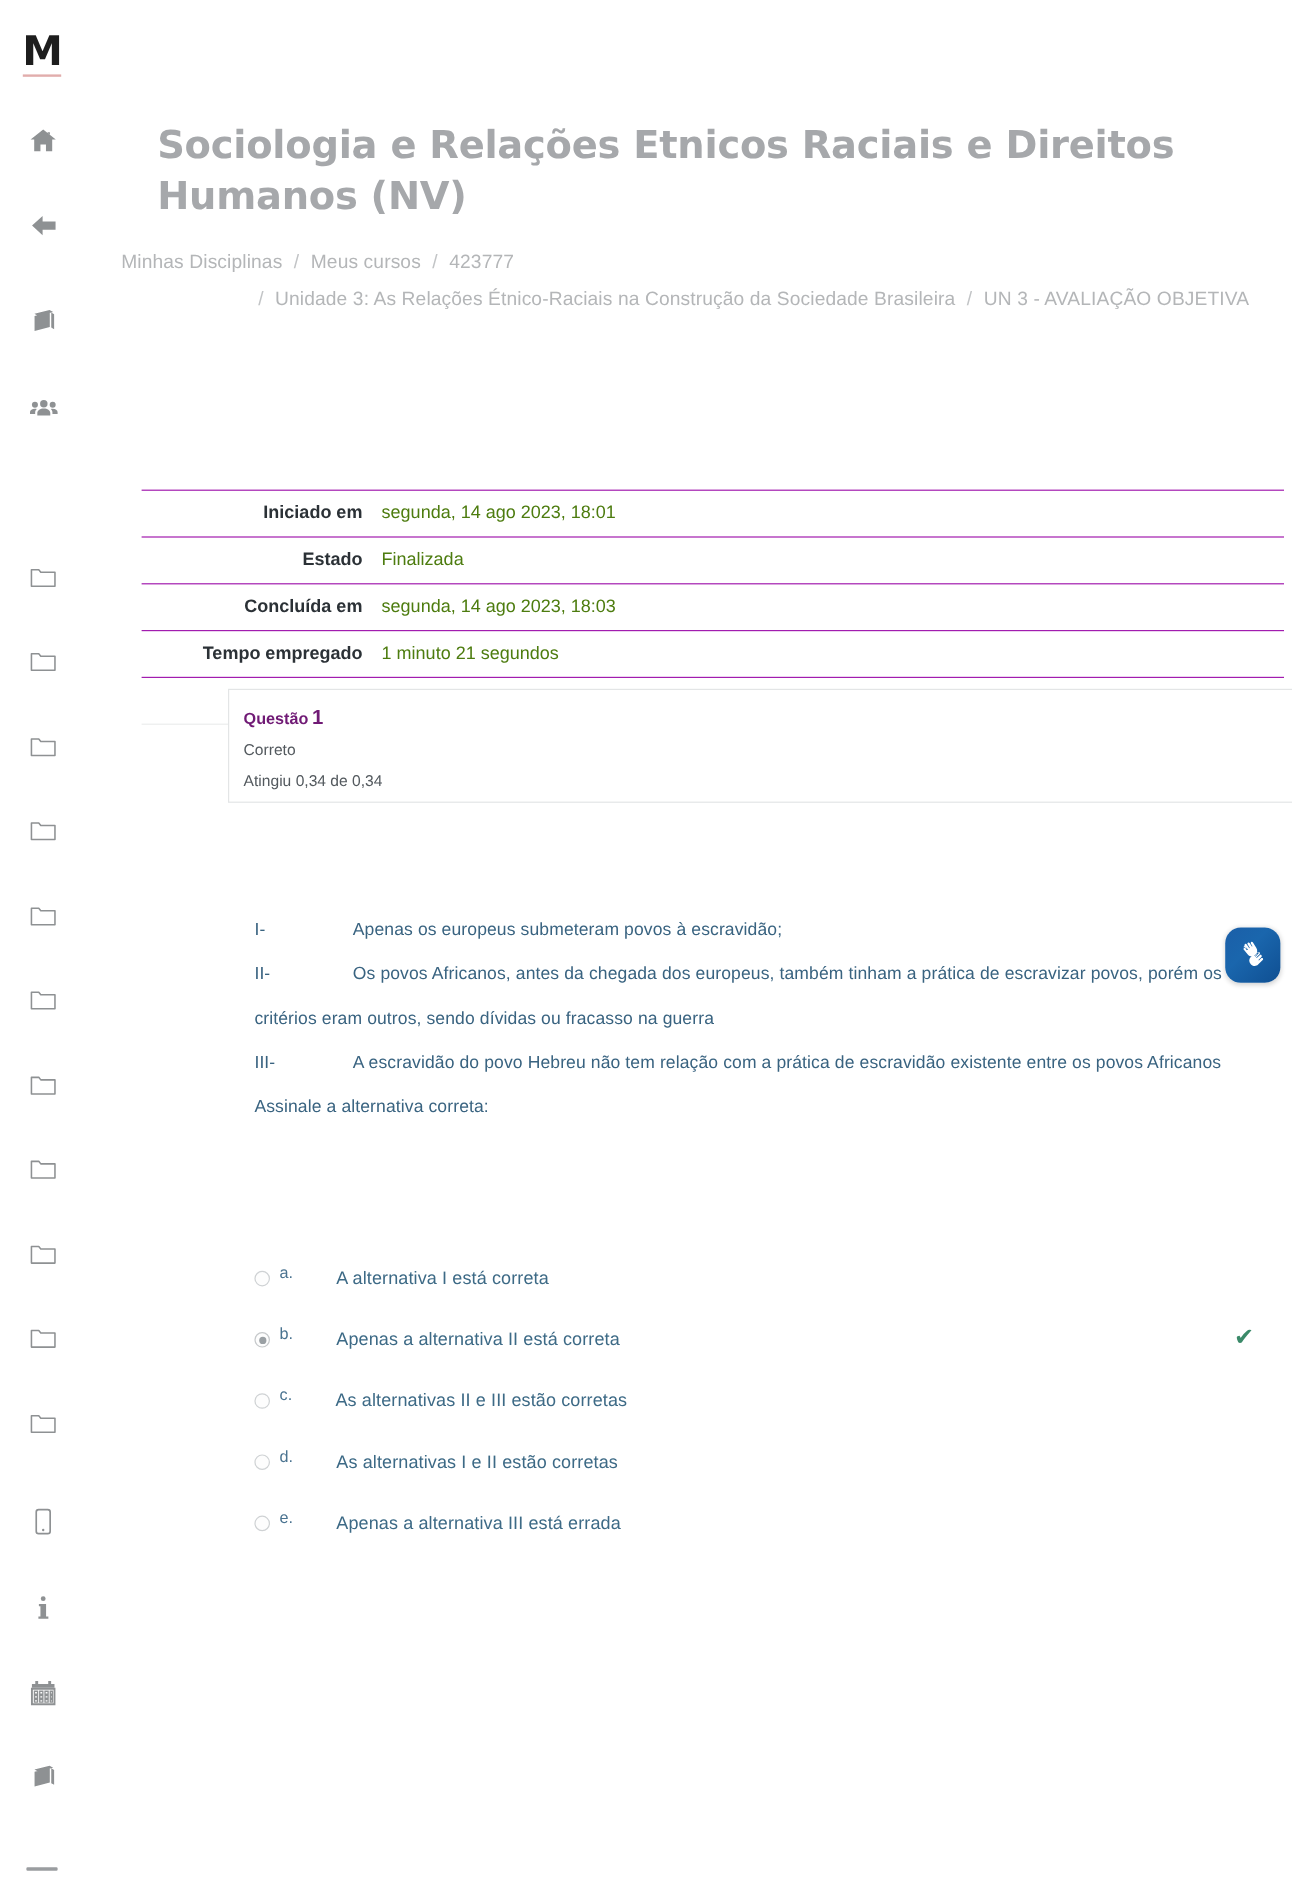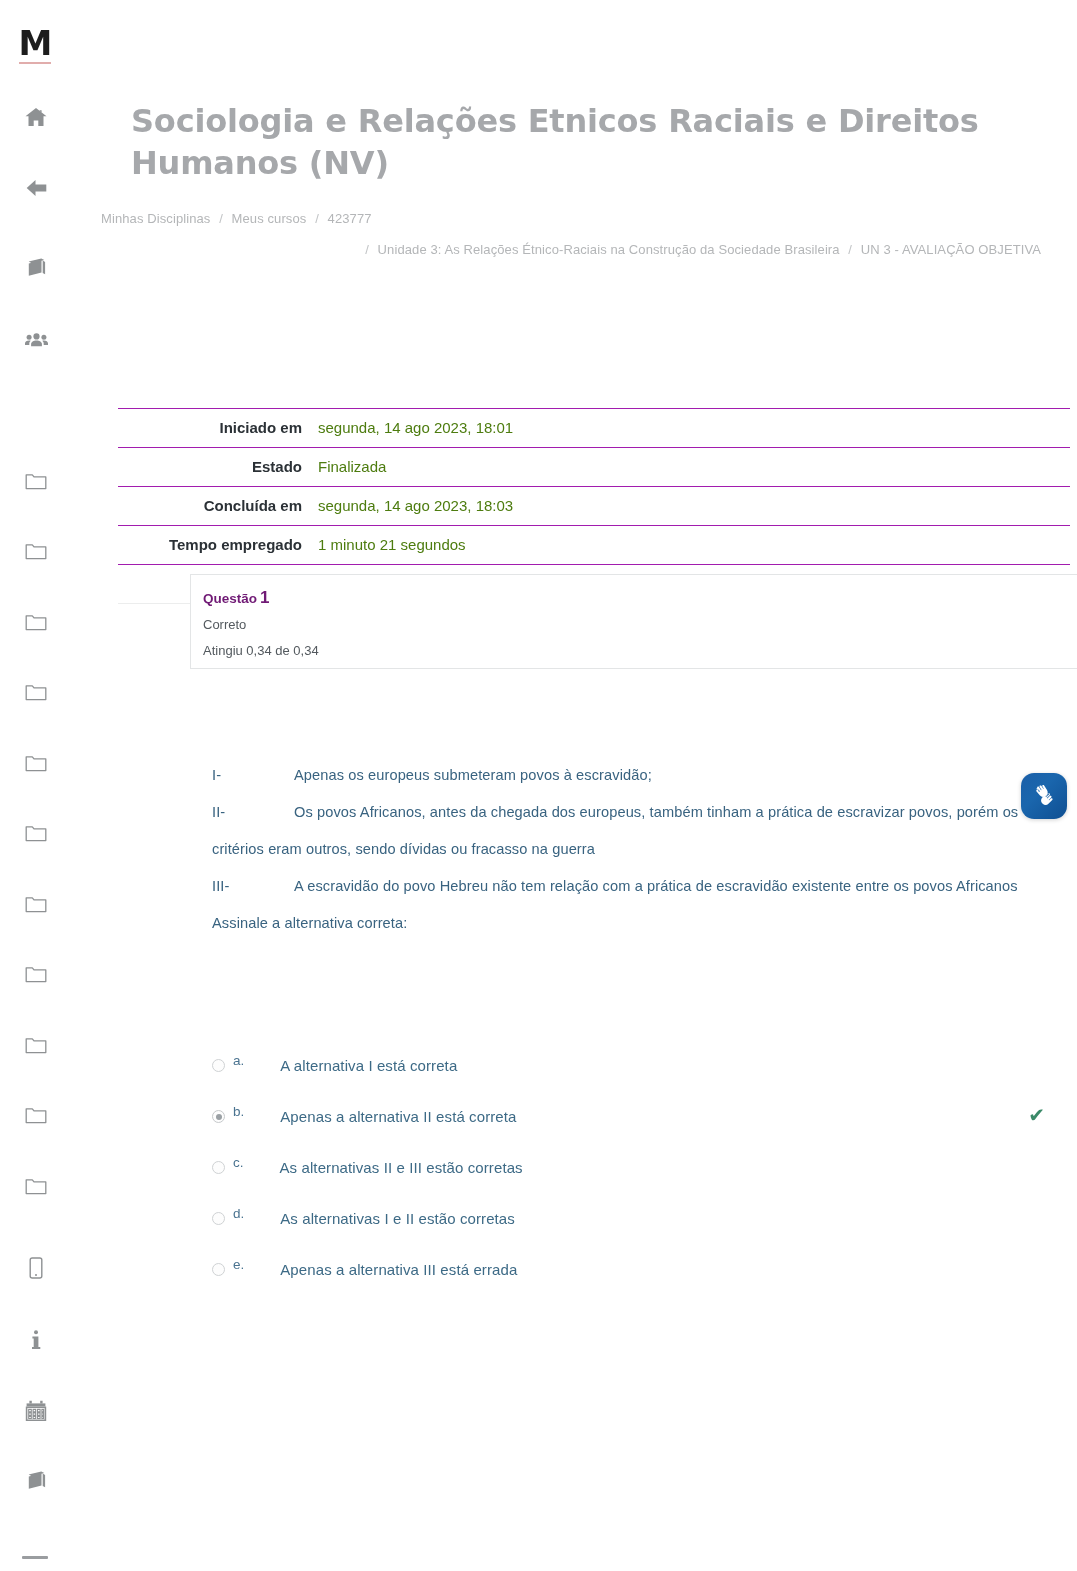--- a/index.html
+++ b/index.html
@@ -99,21 +99,21 @@
     color: #a6a8ab;
     letter-spacing: -0.2px;
     margin-left: 31px;
   }
 
   .breadcrumb {
     position: absolute;
     left: 29px;
     top: 203px;
     width: 940px;
-    font-size: 13px;
+    font-size: 16px;
     line-height: 31px;
     color: #b4b6b8;
     letter-spacing: .1px;
   }
   .breadcrumb .bc-line2 { padding-left: 14px; text-align: right; }
   .breadcrumb .sep { padding: 0 5px; color: #c2c4c6; }
 
   
   .info-table {
     position: absolute;

